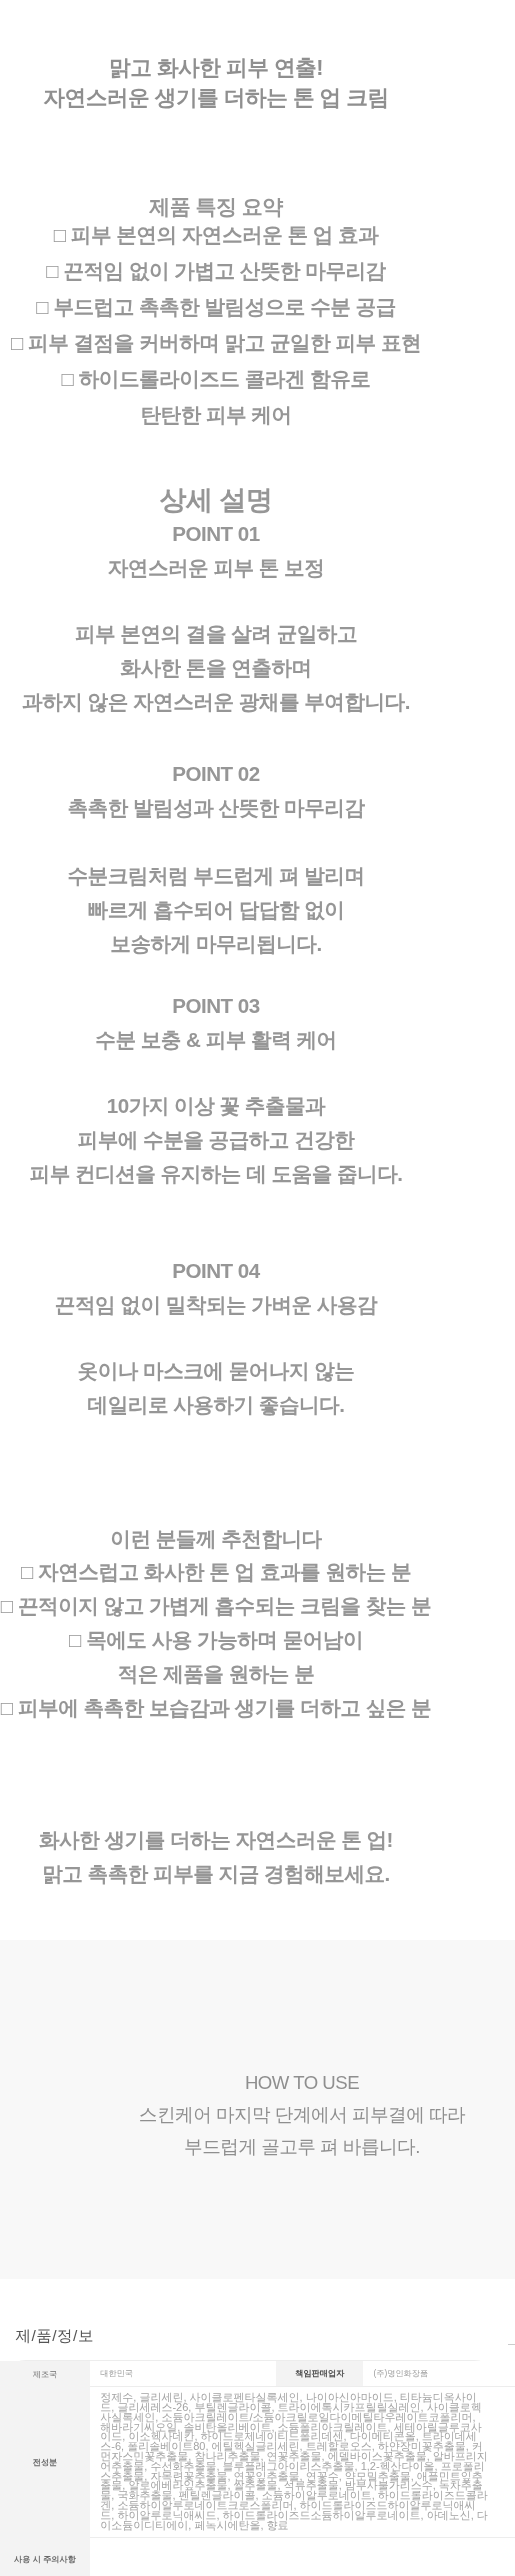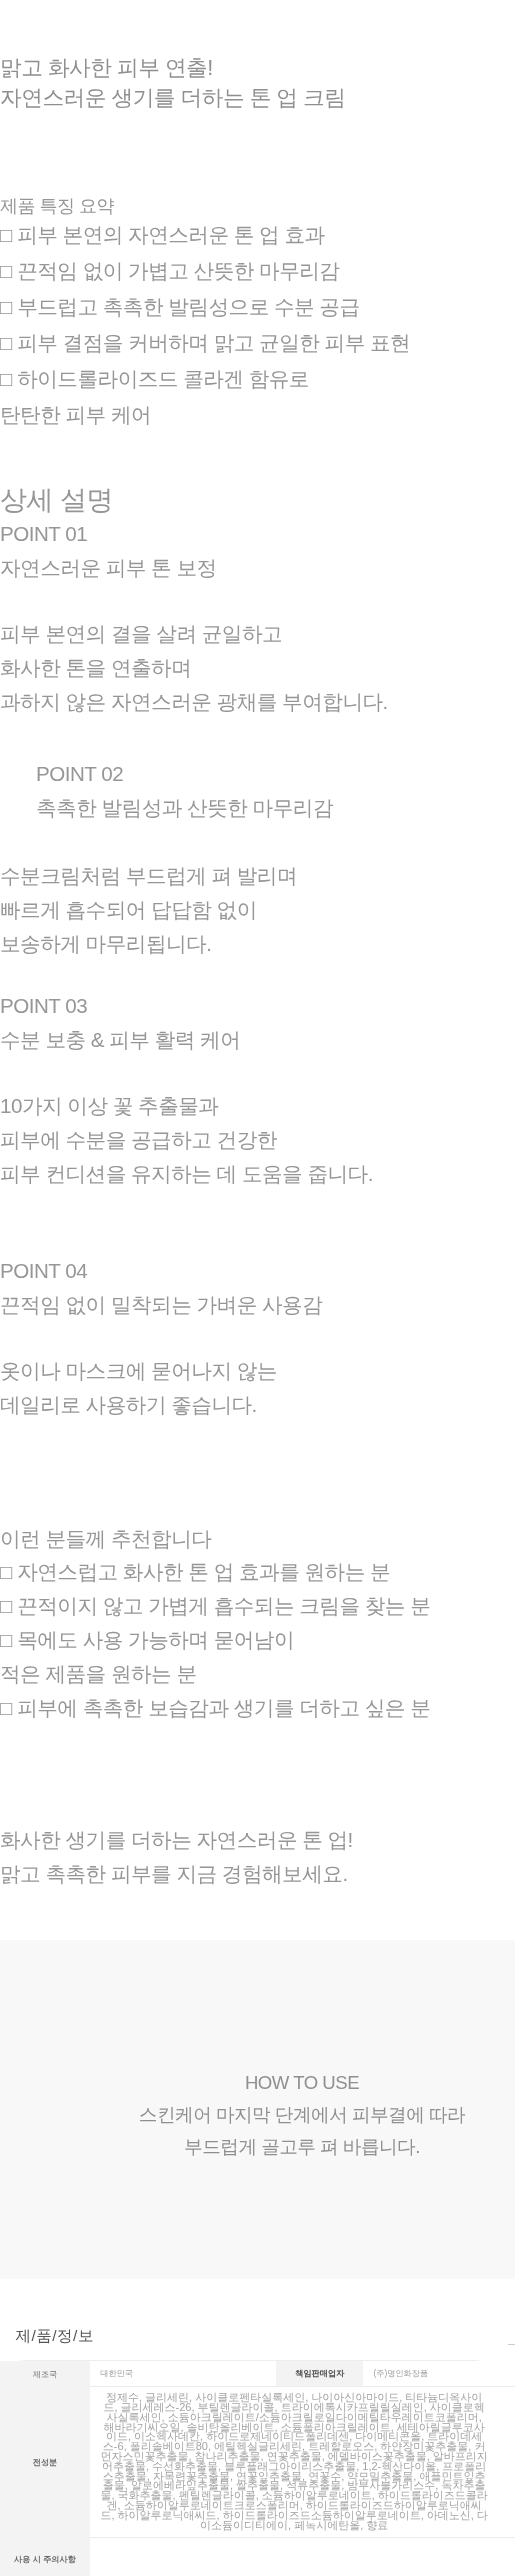--- a/index.html
+++ b/index.html
@@ -2,48 +2,48 @@
 <html lang="ko" style="font-size:8.2px"><head>
 <meta charset="utf-8">
 <style>
   html,body { margin:0; padding:0; background:#ffffff; }
   .page {
     position:relative; width:516px; height:2576px; overflow:hidden;
     background:#ffffff;
     font-family:"Liberation Sans","DejaVu Sans",sans-serif;
     color:#969696;
   }
-  .cblock { position:absolute; left:0; width:432px; letter-spacing:-0.5px; font-weight:400; }
+  .cblock { position:absolute; left:0; width:432px; text-align:center; letter-spacing:-0.5px; font-weight:700; }
   .cblock div { white-space:nowrap; }
   .hero   { top:53px;  font-size:21.7px; line-height:30px; color:#8f8f8f; }
-  .feat-h { top:194px;  font-size:18px; line-height:25px; }
+  .feat-h { top:194px;  font-size:21px; line-height:25px; }
   .feat-l { top:217px;  font-size:20.6px; line-height:36px; }
   .det-h  { top:488px;  font-size:27px; line-height:25px; }
   .p1h { top:517px; } .p1b { top:617px; }
-  .p2h { top:757px;padding-left:36px; } .p2b { top:859px; }
+  .p2h { top:757px; } .p2b { top:859px; }
   .p3h { top:989px; } .p3b { top:1089px; }
   .p4h { top:1254px; } .p4b { top:1354px; }
   .ph, .pb { font-size:20.6px; line-height:34px; }
   .rec-h { top:1522px; font-size:20.6px; line-height:34px; }
   .rec-l { top:1555px; font-size:20.6px; line-height:34px; }
   .closing { top:1823px; font-size:20.6px; line-height:34px; }
   .band { position:absolute; top:1940px; left:0; width:516px; height:339px; background:#f8f8f8; }
   .howto { position:absolute; top:127px; left:0; width:516px; text-align:center;
            font-size:18.6px; line-height:32px; color:#8f8f8f; letter-spacing:-0.5px; font-weight:400;padding-left:44px; }
   .howto div { white-space:nowrap; }
   .info-h { position:absolute; top:2326px; left:15.5px; font-size:15.5px; line-height:20.6px;
             color:#555555; letter-spacing:0.5px; font-weight:400; }
   .h-rule { position:absolute; top:2344px; right:0; width:7.7px; height:0.5px; background:#cccccc; }
   .info-table { position:absolute; top:2360px; left:0; width:500px; border-top:0.5px solid #ededed; font-weight:400; letter-spacing:0;border-radius:26px; }
   .irow { display:flex; width:516px; }
   .th { background:#f3f3f3; display:flex; align-items:center; justify-content:center;
         font-size:8.2px; color:#6a6a6a; font-weight:600; flex-shrink:0; }
   .th-plain { font-weight:400; color:#6f6f6f; }
   .th-bold  { font-weight:700; color:#4e4e4e; }
-  .td { background:#ffffff; display:flex; align-items:center; font-size:8.2px; color:#9b9b9b;text-align:center; }
+  .td { background:#ffffff; display:flex; align-items:center; font-size:8.2px; color:#9b9b9b; }
   .r1 { height:26px; }
   .r1 .td { border-bottom:0.5px solid #ededed; padding-left:10.3px; }
   .r1 .th2 { border-bottom:0.5px solid #ededed; }
   .c1 { width:90px; }
   .c2 { width:176px; }
   .c3 { width:87px; }
   .c4 { flex:1; }
   .r2 { min-height:118px; }
   .r3 { min-height:44px;  }
   .r4 { min-height:21px;padding-left:6px;  }

